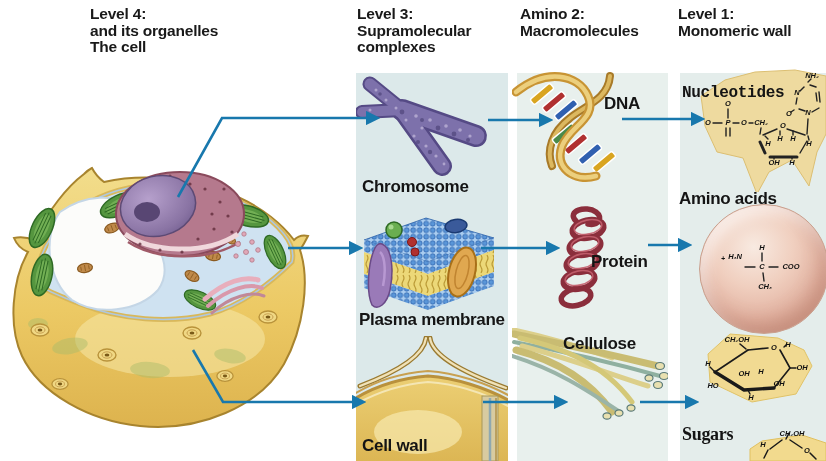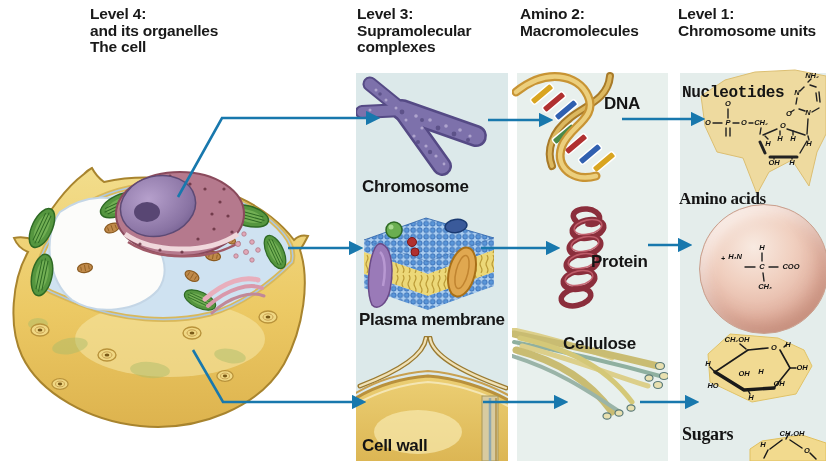--- a/index.html
+++ b/index.html
@@ -439,26 +439,26 @@
     <div>Level 3:</div>
     <div>Supramolecular</div>
     <div>complexes</div>
   </div>
   <div class="hdr" style="left:520px;top:6px;width:148px;">
     <div>Amino 2:</div>
     <div>Macromolecules</div>
   </div>
   <div class="hdr" style="left:678px;top:6px;width:148px;">
     <div>Level 1:</div>
-    <div>Chromosome units</div>
+    <div>Monomeric wall</div>
   </div>
 
   <div class="lbl" style="left:362px;top:177px;">Chromosome</div>
   <div class="lbl" style="left:359px;top:310px;">Plasma membrane</div>
   <div class="lbl" style="left:362px;top:436px;">Cell wall</div>
   <div class="lbl" style="left:604px;top:94px;">DNA</div>
   <div class="lbl" style="left:591px;top:252px;">Protein</div>
   <div class="lbl" style="left:563px;top:334px;">Cellulose</div>
   <div class="lbl sm" style="left:682px;top:84px;">Nucleotides</div>
-  <div class="lbl" style="left:679px;top:189px;font-family:Liberation Serif, serif;">Amino acids</div>
+  <div class="lbl" style="left:679px;top:189px;">Amino acids</div>
   <div class="lbl lg" style="left:682px;top:424px;font-family:Liberation Serif, serif;">Sugars</div>
 
 </div>
 
 </body></html>

